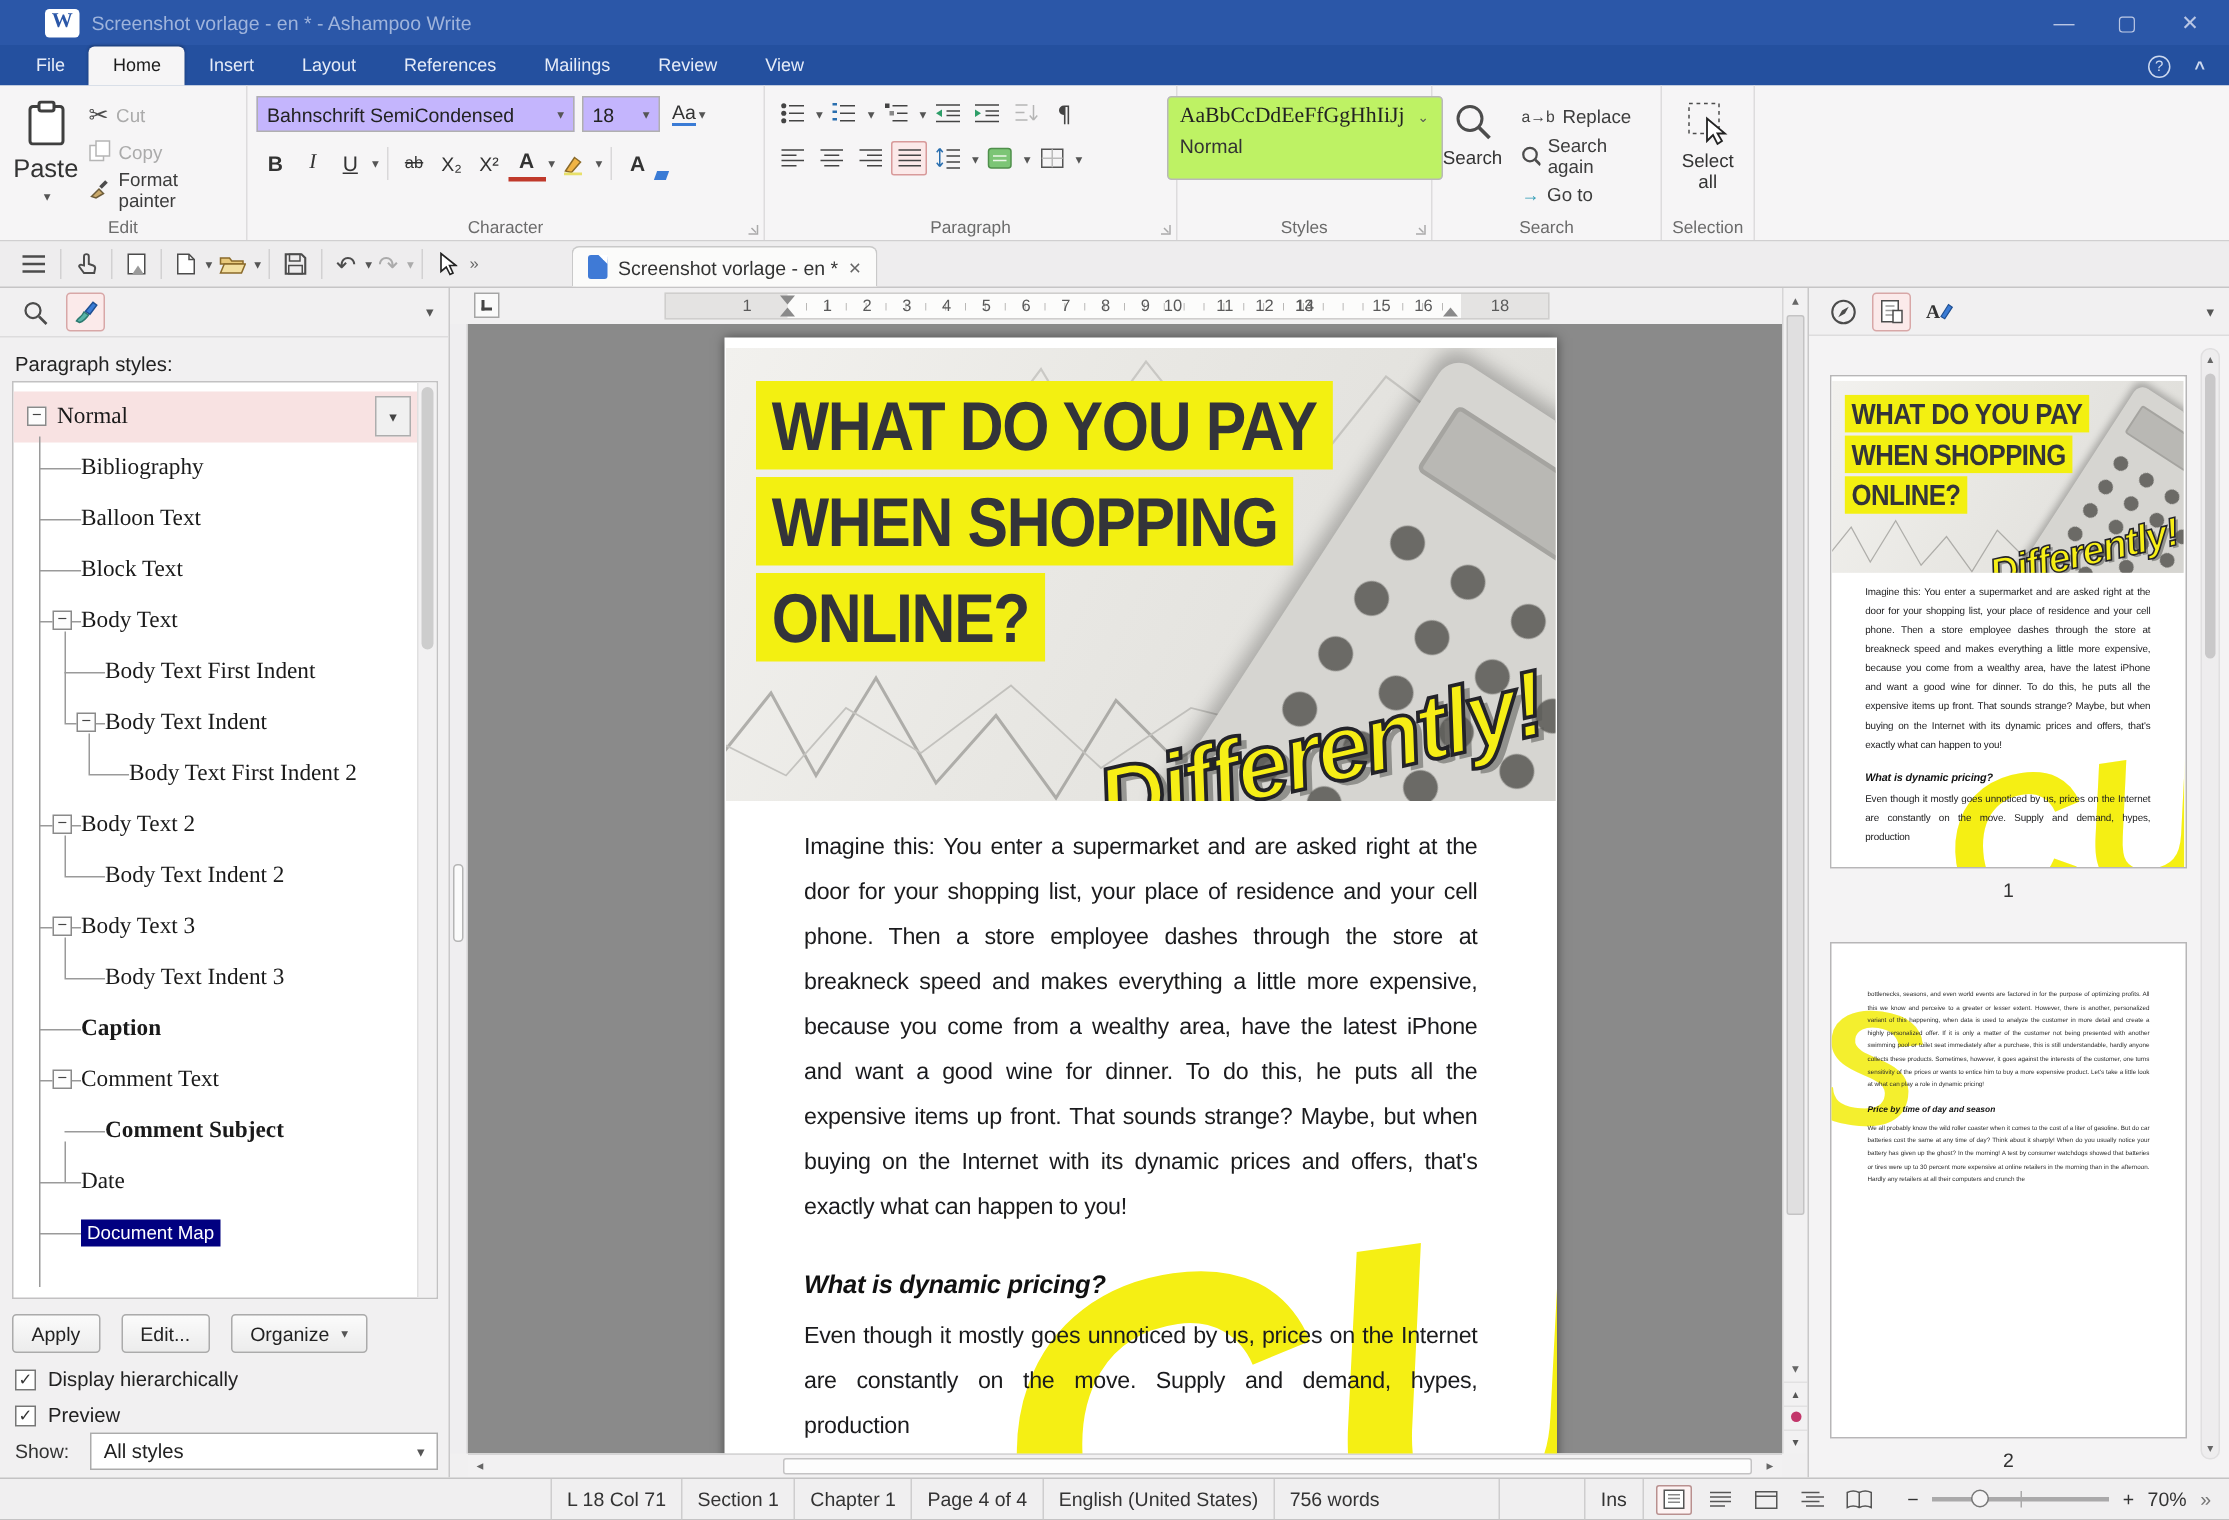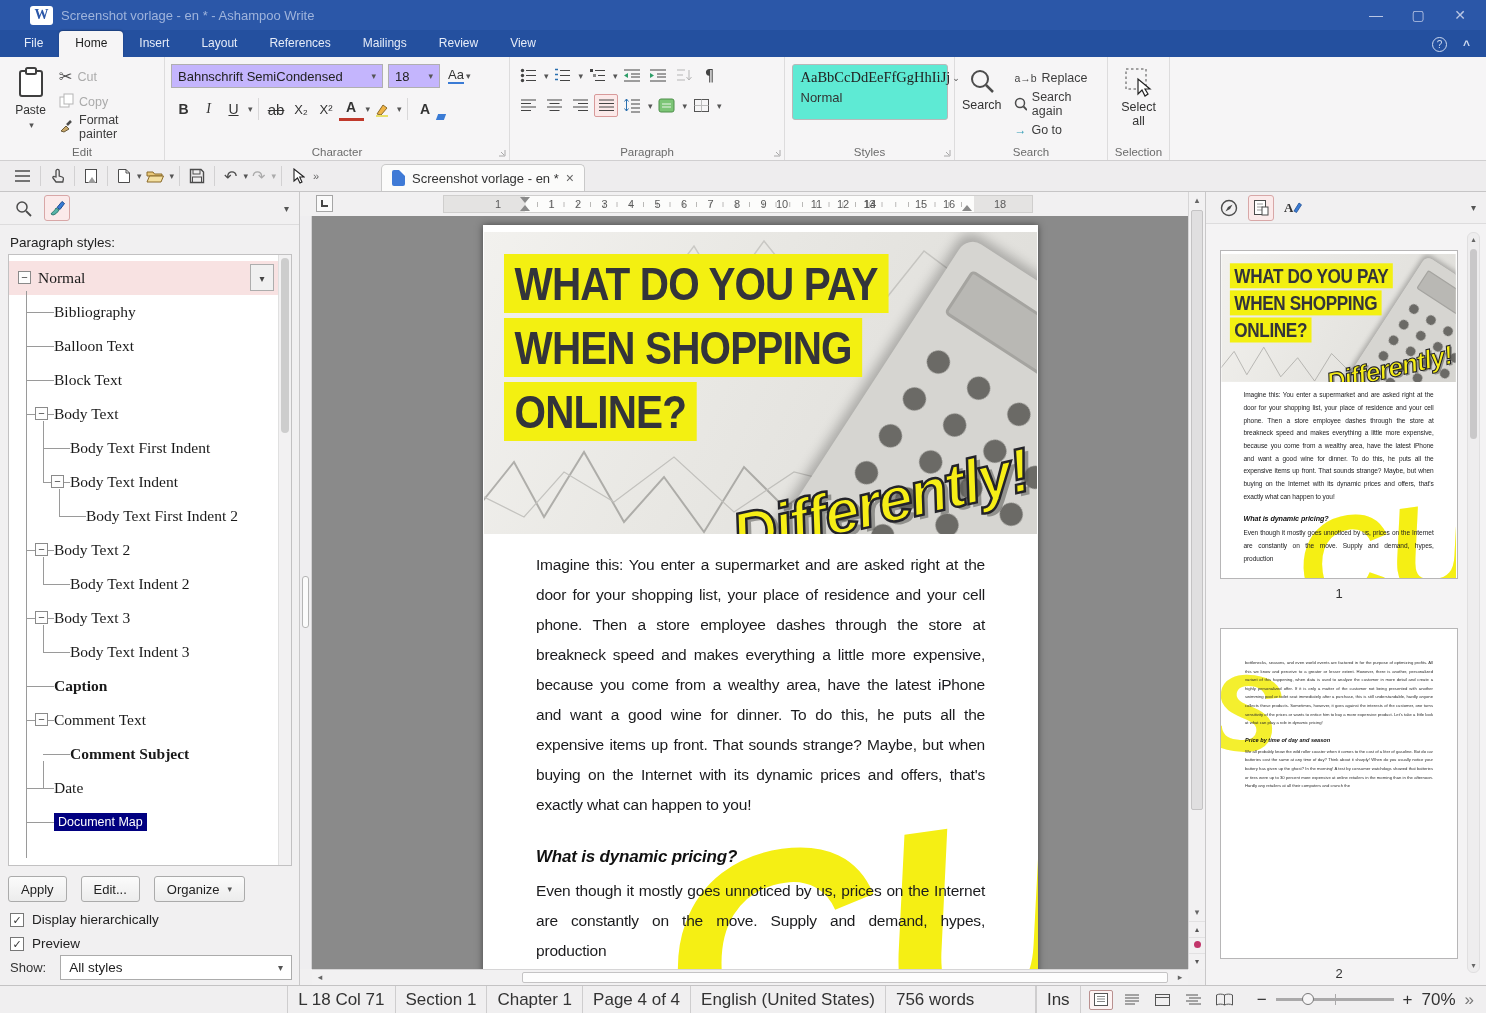--- a/index.html
+++ b/index.html
@@ -27,48 +27,48 @@
   .ribbon { position:absolute; left:0; top:57px; right:0; height:104px; background:#f6f5f6; border-bottom:1px solid #d0cfd0; display:flex; }
   .rgroup { position:relative; height:100%; border-right:1px solid #dddcdd; padding:7px 6px 18px; }
   .glabel { position:absolute; left:0; right:0; bottom:2px; text-align:center; font-size:11.5px; color:#6b6b6b; }
   .gcorner { position:absolute; right:3px; bottom:3px; opacity:.6; }
   .smallbtn { display:flex; align-items:center; gap:5px; height:25px; font-size:12.5px; color:#3c3c3c; padding:0 4px; }
   .disabled, .disabled svg path, .disabled svg circle { color:#ababab !important; stroke:#b5b5b5 !important; }
   .ddv { font-size:9px; color:#555; margin-left:2px; }
   
   .g-edit { width:165px; display:flex; }
   .pastebtn { width:52px; display:flex; flex-direction:column; align-items:center; gap:3px; padding-top:3px; }
-  .pastebtn .lbl { font-size:12px; color:#333; }
+  .pastebtn .lbl { font-size:17px; color:#333; }
   
   .g-char { width:345px; }
   .char-row1 { display:flex; gap:5px; align-items:center; }
   .combo { height:24px; border:1px solid #b0afb0; background:#c4b5fd; display:flex; align-items:center; padding:0 6px; font-size:13px; color:#222; }
   .combo .val { flex:1; white-space:nowrap; overflow:hidden; }
   .f-name { width:212px; } .f-size { width:52px; }
   .casebtn { display:flex; align-items:center; font-size:13px; color:#333; padding:0 3px; }
   .casebtn .aa { border-bottom:2px solid #3a7bd5; line-height:1.1; }
   .char-row2 { display:flex; align-items:center; margin-top:9px; }
   .tgl { min-width:25px; height:24px; display:flex; align-items:center; justify-content:center; font-size:14px; color:#333; padding:0 3px;}
   .tgl.b { font-weight:bold; } .tgl.i { font-style:italic; font-family:"Liberation Serif", serif; } .tgl.u { text-decoration:underline; }
-  .tgl.st { font-size:15px; text-decoration:line-through; }
+  .tgl.st { font-size:11px; text-decoration:line-through; }
   .subsup { font-size:13px; }
   .fontcolor { font-weight:bold; border-bottom:3px solid #c0392b; line-height:1.05; }
   .cleara { color:#333; font-weight:bold; position:relative; }
   .cleara .erz { position:absolute; right:-7px; bottom:1px; width:8px; height:6px; background:#3a7bd5; transform:skewX(-20deg); }
   .vdiv { width:1px; height:22px; background:#d9d8d9; margin:0 5px; }
   
   .g-para { width:275px; }
   .para-row { display:flex; align-items:center; gap:2px; }
   .pbtn { height:23px; min-width:24px; display:flex; align-items:center; justify-content:center; padding:0 2px; border:1px solid transparent; }
   .pbtn.active { background:#fbe9e9; border:1px solid #d89a9a; border-radius:2px; }
   .para-row + .para-row { margin-top:7px; }
   .pilcrow { font-size:15px; color:#444; font-family:"DejaVu Sans", sans-serif; }
   
   .g-styles { width:170px; display:flex; flex-direction:column; align-items:center; }
-  .stylebox { width:156px; height:56px; background:#5eead4; border:1px solid #b9b8b9; border-radius:3px; padding:4px 8px; }
+  .stylebox { width:184px; height:56px; background:#bef264; border:1px solid #b9b8b9; border-radius:3px; padding:4px 8px; }
   .stylebox .prev { font-family:"Liberation Serif", serif; font-size:14.5px; color:#222; display:flex; justify-content:space-between; align-items:center;}
   .stylebox .sname { font-size:13px; color:#333; margin-top:4px; }
   
   .g-search { width:153px; display:flex; gap:8px; }
   .searchbig { width:46px; display:flex; flex-direction:column; align-items:center; gap:4px; padding-top:4px; font-size:12.5px; color:#333; }
   .searchlist { display:flex; flex-direction:column; justify-content:flex-start; gap:2px; padding-top:2px; }
   .ab-ic { font-size:10.5px; color:#444; white-space:nowrap; }
   .goto-arrow { color:#2e9bb5; font-size:12px; font-weight:bold; }
   
   .g-sel { width:62px; display:flex; flex-direction:column; align-items:center; }
@@ -178,21 +178,21 @@
   
   .t2-inner { position:relative; width:100%; height:100%; padding:30px 24px; overflow:hidden; }
   .t2-inner p { font-size:4.2px; line-height:8.6px; text-align:justify; color:#2a2a2a; position:relative; z-index:2; letter-spacing:0; }
   .t2-inner h3 { font-size:5.6px; font-style:italic; margin:9px 0 5px; color:#111; position:relative; z-index:2;}
   .t2-wm { position:absolute; left:-14px; top:40px; z-index:1; font-size:110px; font-weight:bold; font-style:italic; color:#f4ef2e; transform:rotate(8deg); line-height:.8; }
   .rp-scroll { position:absolute; right:6px; top:8px; width:13px; bottom:12px; background:#eeedee; border:1px solid #e0dfe0; border-radius:6px;}
   .rp-thumbbar { position:absolute; left:2px; right:2px; top:16px; height:190px; background:#c9c8c9; border-radius:4px; }
   .rp-scroll .arr { position:absolute; left:0; right:0; text-align:center; font-size:8px; color:#666; }
 
   
-  .statusbar { position:absolute; left:0; bottom:0; right:0; height:28px; background:#f0eff0; border-top:1px solid #c4c3c4; display:flex; align-items:stretch; font-size:17px; color:#333; }
+  .statusbar { position:absolute; left:0; bottom:0; right:0; height:28px; background:#f0eff0; border-top:1px solid #c4c3c4; display:flex; align-items:stretch; font-size:13px; color:#333; }
   .scell { display:flex; align-items:center; padding:0 10px; border-right:1px solid #cecdce; white-space:nowrap; }
   .sb-spacer1 { width:368px; border-right:1px solid #cecdce; }
   .sb-flex { flex:1; border-right:1px solid #cecdce; }
   .viewicons { display:flex; align-items:center; gap:7px; padding:0 8px; }
   .vicon { width:24px; height:20px; display:flex; align-items:center; justify-content:center; border:1px solid transparent; }
   .vicon.active { border:1px solid #b9908f; background:#fdf3f3; border-radius:2px;}
   .zoomctl { display:flex; align-items:center; gap:9px; padding:0 12px; }
   .ztrack { position:relative; width:118px; height:3px; background:#aaa9aa; }
   .zhandle { position:absolute; left:26px; top:-5px; width:12px; height:12px; border-radius:50%; background:#f6f5f6; border:1px solid #777; }
   .ztick { position:absolute; left:50%; top:-4px; width:1px; height:11px; background:#aaa9aa; }

